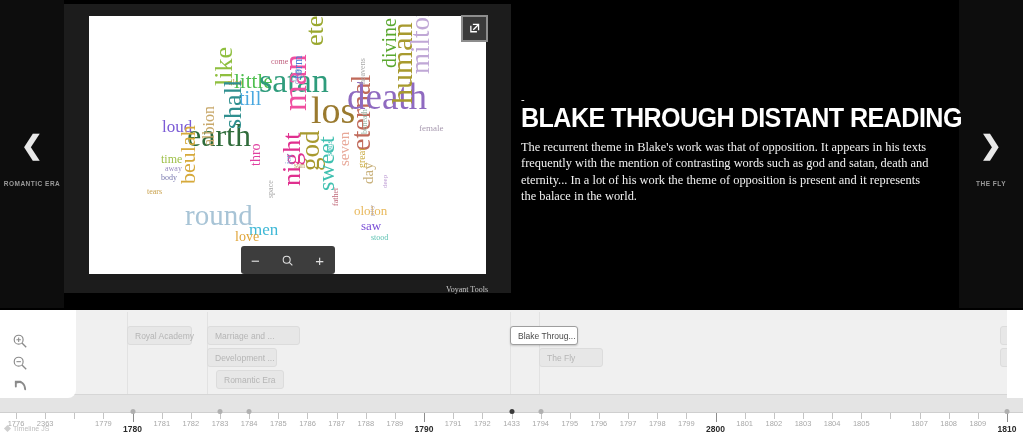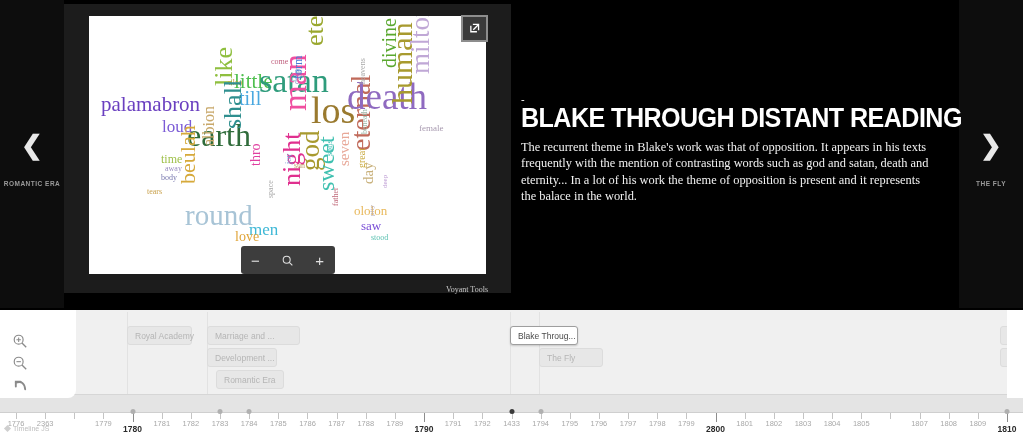--- a/index.html
+++ b/index.html
@@ -224,21 +224,20 @@
     </div>
 
     <div class="nav-arrow right">
       <span class="nav-chev">❯</span>
       <span class="nav-label">THE FLY</span>
     </div>
 
     <div class="media-wrap">
       <div class="media-inner">
         <div class="wordcloud" id="wordcloud">
-            <span class="wc" style="left: 12px; top: 78px; font-size: 21px; color: rgb(106, 63, 192);">palamabron</span>
             <span class="wc" style="left: 73px; top: 102px; font-size: 17px; color: rgb(123, 91, 214);">loud</span>
             <span class="wc vert" style="left: 122px; top: 70px; font-size: 26px; color: rgb(143, 191, 63);">like</span>
             <span class="wc" style="left: 145px; top: 55px; font-size: 21px; color: rgb(79, 191, 79);">little</span>
             <span class="wc" style="left: 182px; top: 42px; font-size: 8px; color: rgb(192, 96, 127);">come</span>
             <span class="wc" style="left: 139px; top: 62px; font-size: 9px; color: rgb(200, 155, 58);">ulro</span>
             <span class="wc" style="left: 150px; top: 72px; font-size: 20px; color: rgb(74, 168, 224);">till</span>
             <span class="wc" style="left: 170px; top: 48px; font-size: 34px; color: rgb(47, 156, 124);">satan</span>
             <span class="wc vert" style="left: 204px; top: 68px; font-size: 8px; color: rgb(122, 156, 192);">deep</span>
             <span class="wc" style="left: 98px; top: 103px; font-size: 32px; color: rgb(47, 107, 58);">earth</span>
             <span class="wc" style="left: 72px; top: 137px; font-size: 12px; color: rgb(159, 192, 74);">time</span>

